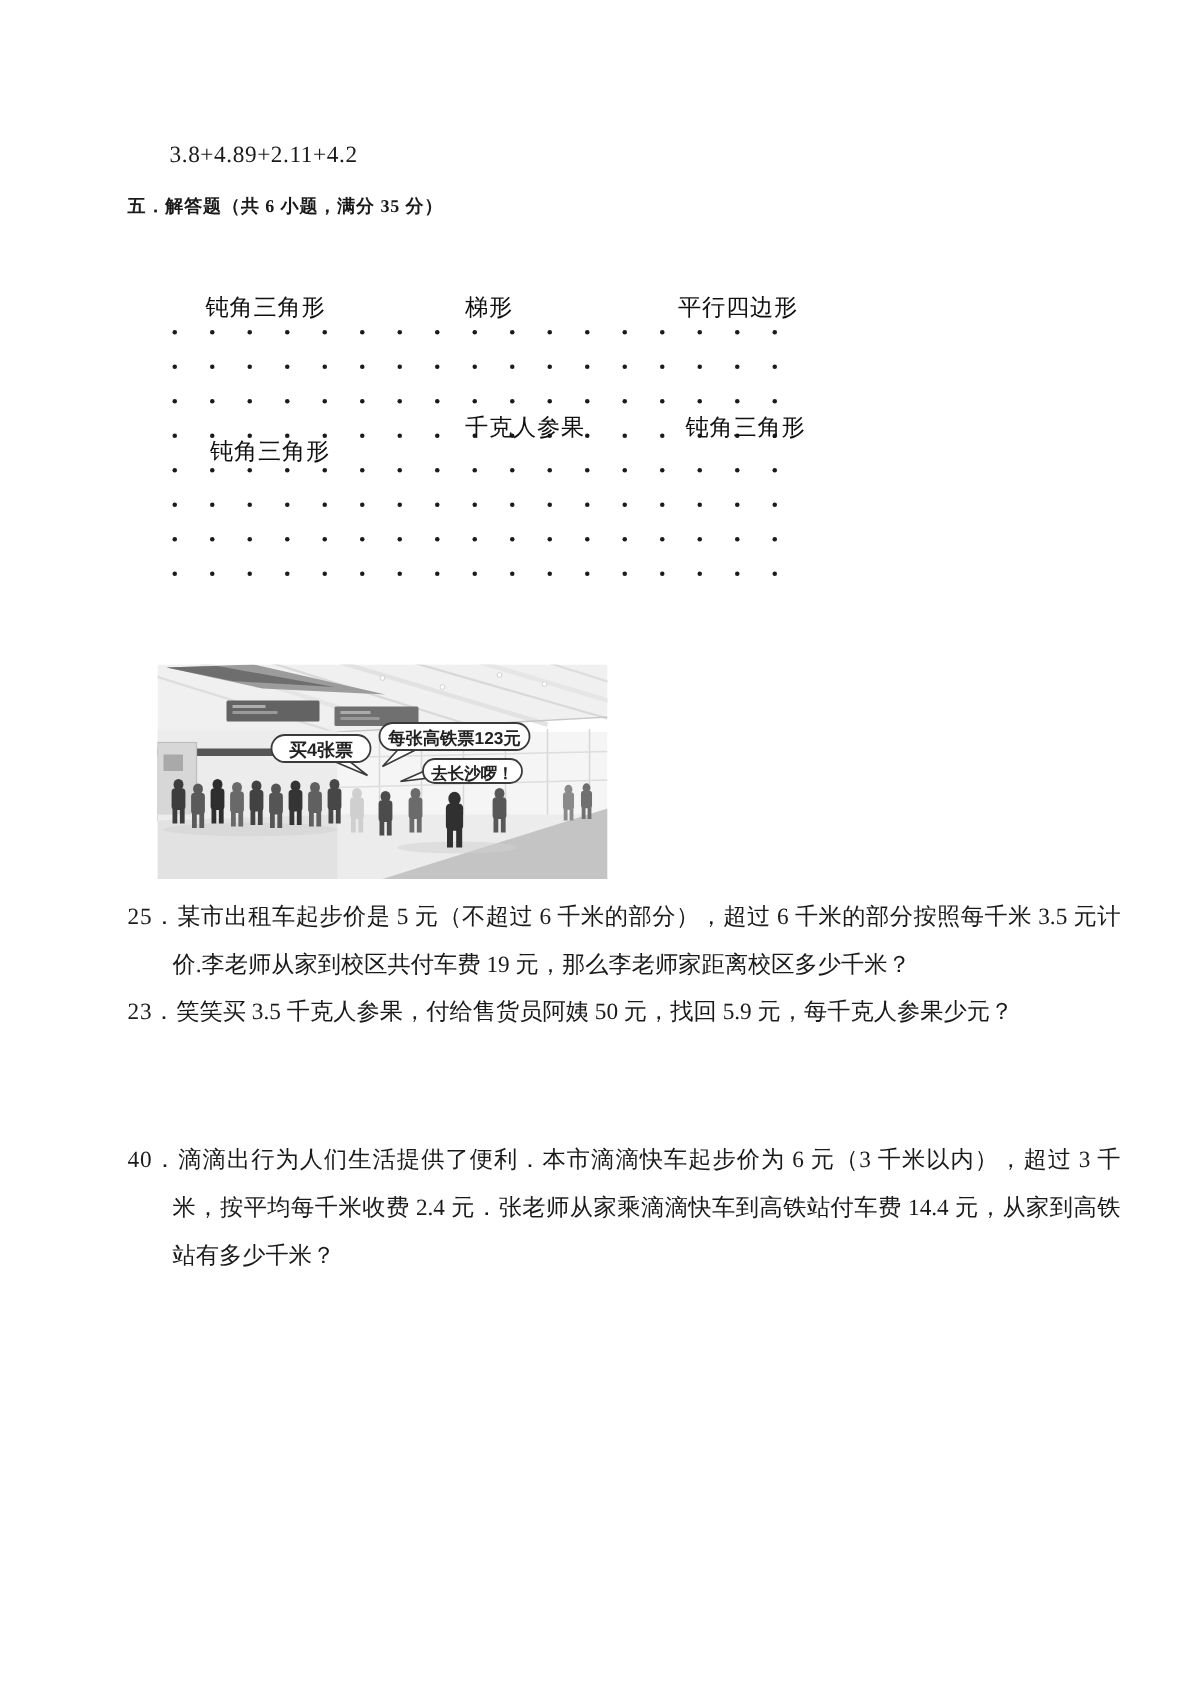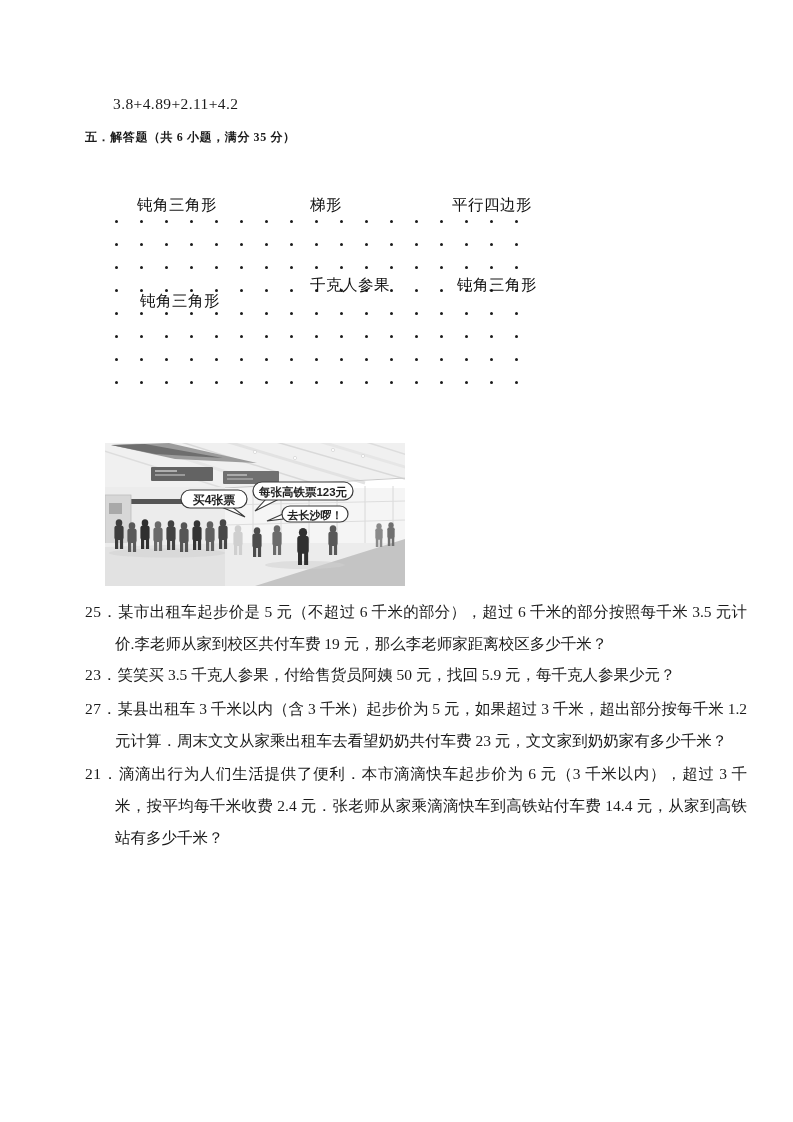--- a/index.html
+++ b/index.html
@@ -291,17 +291,16 @@
         <rect x="177" y="63" width="66" height="16" rx="8" fill="#ffffff" stroke="#3a3a3a" stroke-width="1.2"></rect>
         <text class="bubble-text" x="210" y="76" font-size="11" text-anchor="middle">去长沙啰！</text>
       </g>
     </svg>
   </div>
 
   <div class="para" style="top:596px;"><span class="qnum">25．</span><span>某市出租车起步价是 5 元（不超过 6 千米的部分），超过 6 千米的部分按照每千米 3.5 元计价.李老师从家到校区共付车费 19 元，那么李老师家距离校区多少千米？</span></div>
 
   <div class="para" style="top:659px;"><span class="qnum">23．</span><span>笑笑买 3.5 千克人参果，付给售货员阿姨 50 元，找回 5.9 元，每千克人参果少元？</span></div>
 
-  <div class="para" style="top:693px;"><span class="qnum">27．</span><span>某县出租车 3 千米以内（含 3 千米）起步价为 5 元，如果超过 3 千米，超出部分按每千米 1.2 元计算．周末文文从家乘出租车去看望奶奶共付车费 23 元，文文家到奶奶家有多少千米？</span></div>
-
-  <div class="para" style="top:758px;"><span class="qnum">21．</span><span>滴滴出行为人们生活提供了便利．本市滴滴快车起步价为 6 元（3 千米以内），超过 3 千米，按平均每千米收费 2.4 元．张老师从家乘滴滴快车到高铁站付车费 14.4 元，从家到高铁站有多少千米？</span></div>
+
+  <div class="para" style="top:758px;"><span class="qnum">40．</span><span>滴滴出行为人们生活提供了便利．本市滴滴快车起步价为 6 元（3 千米以内），超过 3 千米，按平均每千米收费 2.4 元．张老师从家乘滴滴快车到高铁站付车费 14.4 元，从家到高铁站有多少千米？</span></div>
 
 </div>
 
 </body></html>

